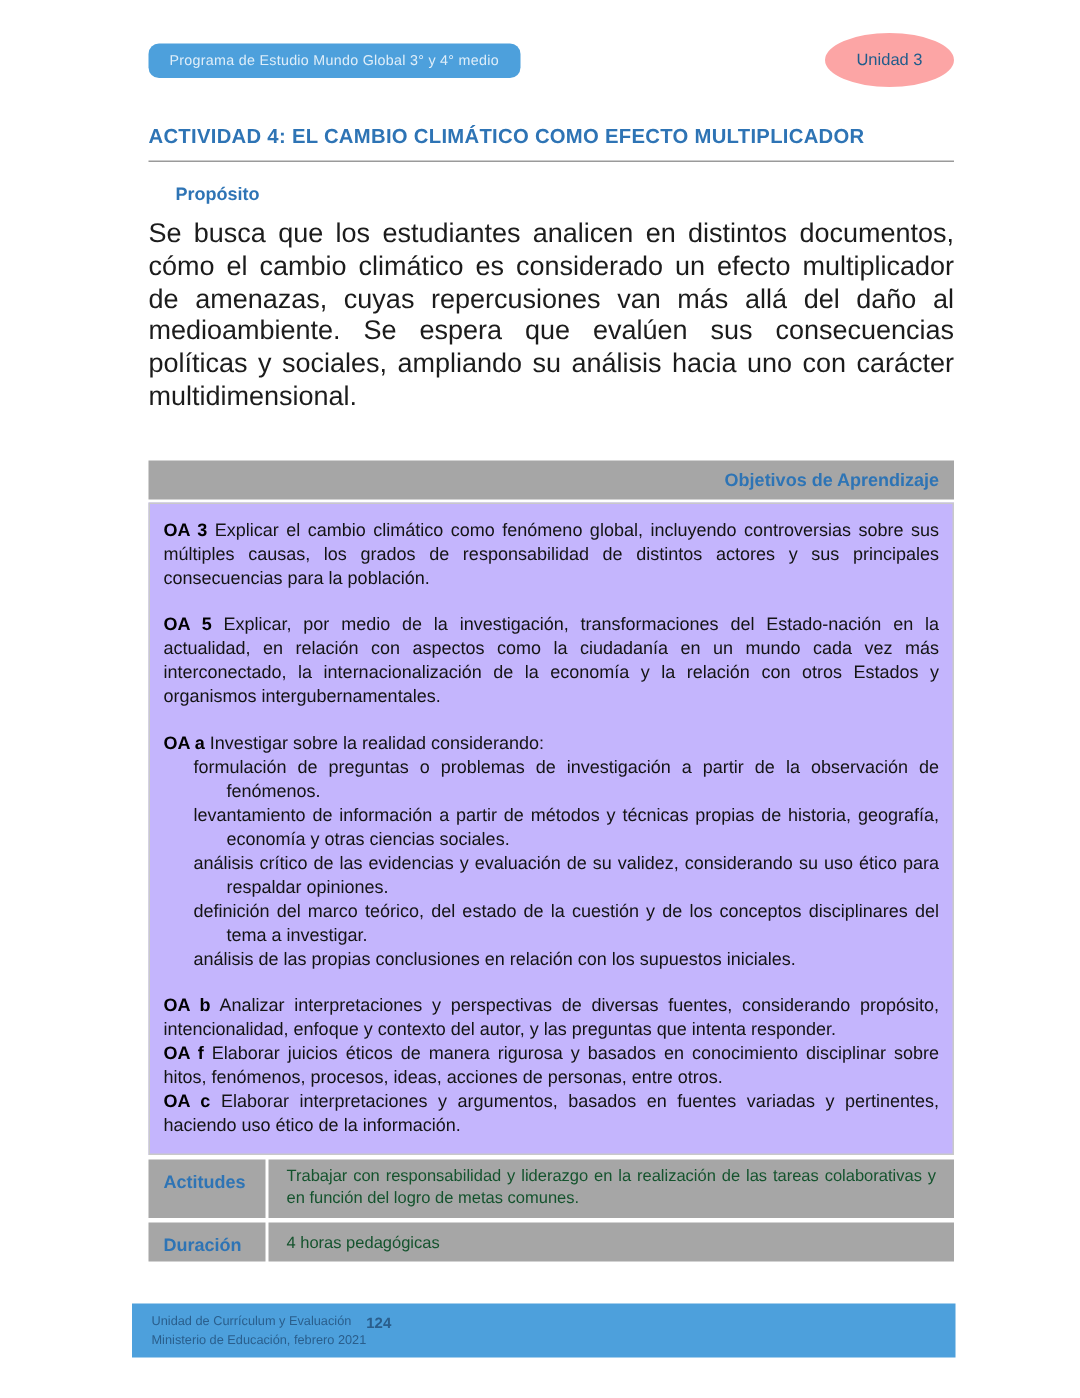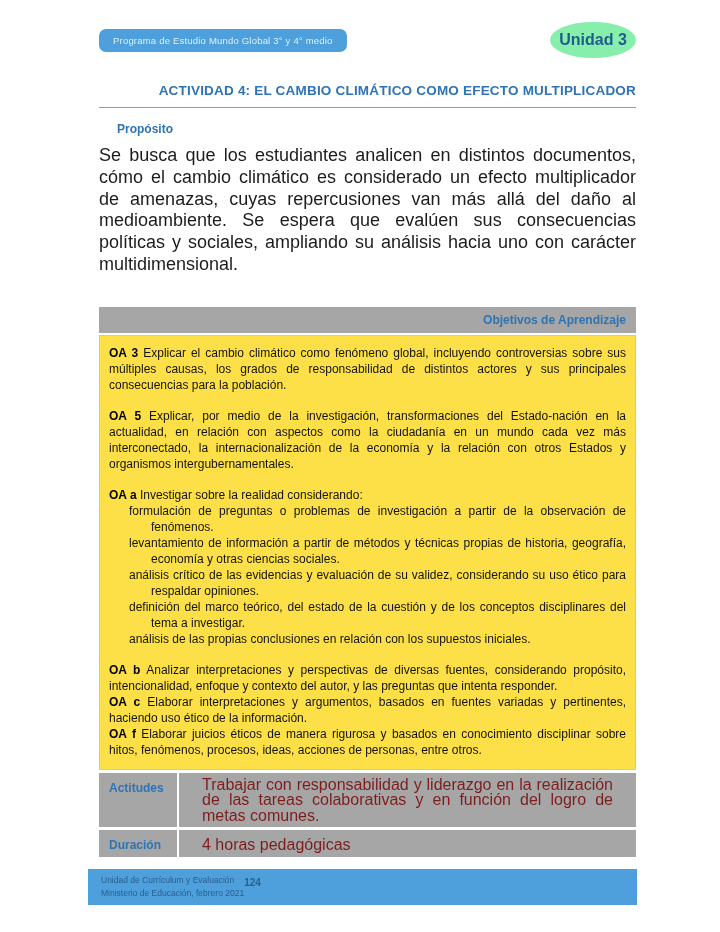--- a/index.html
+++ b/index.html
@@ -10,59 +10,59 @@
   }
   .content { position:absolute; left:99px; top:0; width:537px; }
 
   
   .doc-header { margin-top:22px; height:36px; display:flex; justify-content:space-between; align-items:center; }
   .program-pill {
     background:#4DA0DC; color:#DFEEF9; font-size:9.5px; letter-spacing:0.2px;
     padding:6px 14px; border-radius:7px; white-space:nowrap;
   }
   .unit-ellipse {
-    background:#86efac; color:#1F5C8B; font-weight:700; font-size:16px;
+    background:#fca5a5; color:#1F5C8B; font-weight:400; font-size:11px;
     width:86px; height:36px; border-radius:50%;
     display:flex; align-items:center; justify-content:center; flex:0 0 auto;
   }
 
   
   .activity-title {
     margin-top:25px; color:#2E74B5; font-weight:700; font-size:13.5px;
-    letter-spacing:0.2px; padding-bottom:9px; border-bottom:1.4px solid #9a9a9a;text-align:right;
+    letter-spacing:0.2px; padding-bottom:9px; border-bottom:1.4px solid #9a9a9a;
   }
   .proposito-heading { margin-top:14px; color:#2E74B5; font-weight:700; font-size:12px;padding-left:18px; }
   .intro {
     margin-top:9px; font-size:18px; line-height:21.8px; text-align:justify; color:#1c1c1c;
   }
 
   
   .oa-table { margin-top:31px; }
   .oa-header {
     background:#A6A6A6; color:#2E74B5; font-weight:700; font-size:12px;
     padding:6px 10px;
     text-align:right;
   }
   .oa-body {
-    margin-top:2px; background:#fde047; border:1px solid #c9c9c9;
+    margin-top:2px; background:#c4b5fd; border:1px solid #c9c9c9;
     padding:9px 9px 11px; font-size:12px; line-height:16px; text-align:justify; color:#141414;
   }
   .oa-body p { margin:0; }
   .oa-body b { color:#000000; }
   .gap { height:15px; }
   .sub { padding-left:42px; text-indent:-22px; }
 
   .info-row { display:flex; margin-top:3px; }
   .info-label {
     flex:0 0 78px; background:#A6A6A6; color:#2E74B5; font-weight:700; font-size:12px;
     padding:8px 0 0 10px; box-sizing:border-box;
   }
   .info-content {
-    flex:1; margin-left:2px; background:#A6A6A6; color:#7f1d1d;
-    padding:4px 23px; font-size:16px; line-height:15.5px; text-align:justify; box-sizing:border-box;
+    flex:1; margin-left:2px; background:#A6A6A6; color:#14532d;
+    padding:4px 12px; font-size:11px; line-height:15.5px; text-align:justify; box-sizing:border-box;
   }
   .info-content.single { padding-top:7px; }
 
   
   .footer {
     position:absolute; left:88px; top:869px; width:549px; height:36px;
     background:#4DA0DC; box-sizing:border-box; padding:5px 13px 0;
     display:flex; justify-content:flex-start;
   }
   .footer-left { font-size:8.5px; line-height:12.5px; color:#2A5E8C; }
@@ -96,22 +96,22 @@
 
         <p><b>OA a</b> <span>Investigar sobre la realidad considerando:</span></p>
         <div class="sub">formulación de preguntas o problemas de investigación a partir de la observación de fenómenos.</div>
         <div class="sub">levantamiento de información a partir de métodos y técnicas propias de historia, geografía, economía y otras ciencias sociales.</div>
         <div class="sub">análisis crítico de las evidencias y evaluación de su validez, considerando su uso ético para respaldar opiniones.</div>
         <div class="sub">definición del marco teórico, del estado de la cuestión y de los conceptos disciplinares del tema a investigar.</div>
         <div class="sub">análisis de las propias conclusiones en relación con los supuestos iniciales.</div>
         <div class="gap"></div>
 
         <p><b>OA b</b> <span>Analizar interpretaciones y perspectivas de diversas fuentes, considerando propósito, intencionalidad, enfoque y contexto del autor, y las preguntas que intenta responder.</span></p>
+        <p><b>OA f</b> <span>Elaborar juicios éticos de manera rigurosa y basados en conocimiento disciplinar sobre hitos, fenómenos, procesos, ideas, acciones de personas, entre otros.</span></p>
         <p><b>OA c</b> <span>Elaborar interpretaciones y argumentos, basados en fuentes variadas y pertinentes, haciendo uso ético de la información.</span></p>
-        <p><b>OA f</b> <span>Elaborar juicios éticos de manera rigurosa y basados en conocimiento disciplinar sobre hitos, fenómenos, procesos, ideas, acciones de personas, entre otros.</span></p>
       </div>
 
       <div class="info-row">
         <div class="info-label">Actitudes</div>
         <div class="info-content">Trabajar con responsabilidad y liderazgo en la realización de las tareas colaborativas y en función del logro de metas comunes.</div>
       </div>
 
       <div class="info-row">
         <div class="info-label">Duración</div>
         <div class="info-content single">4 horas pedagógicas</div>

